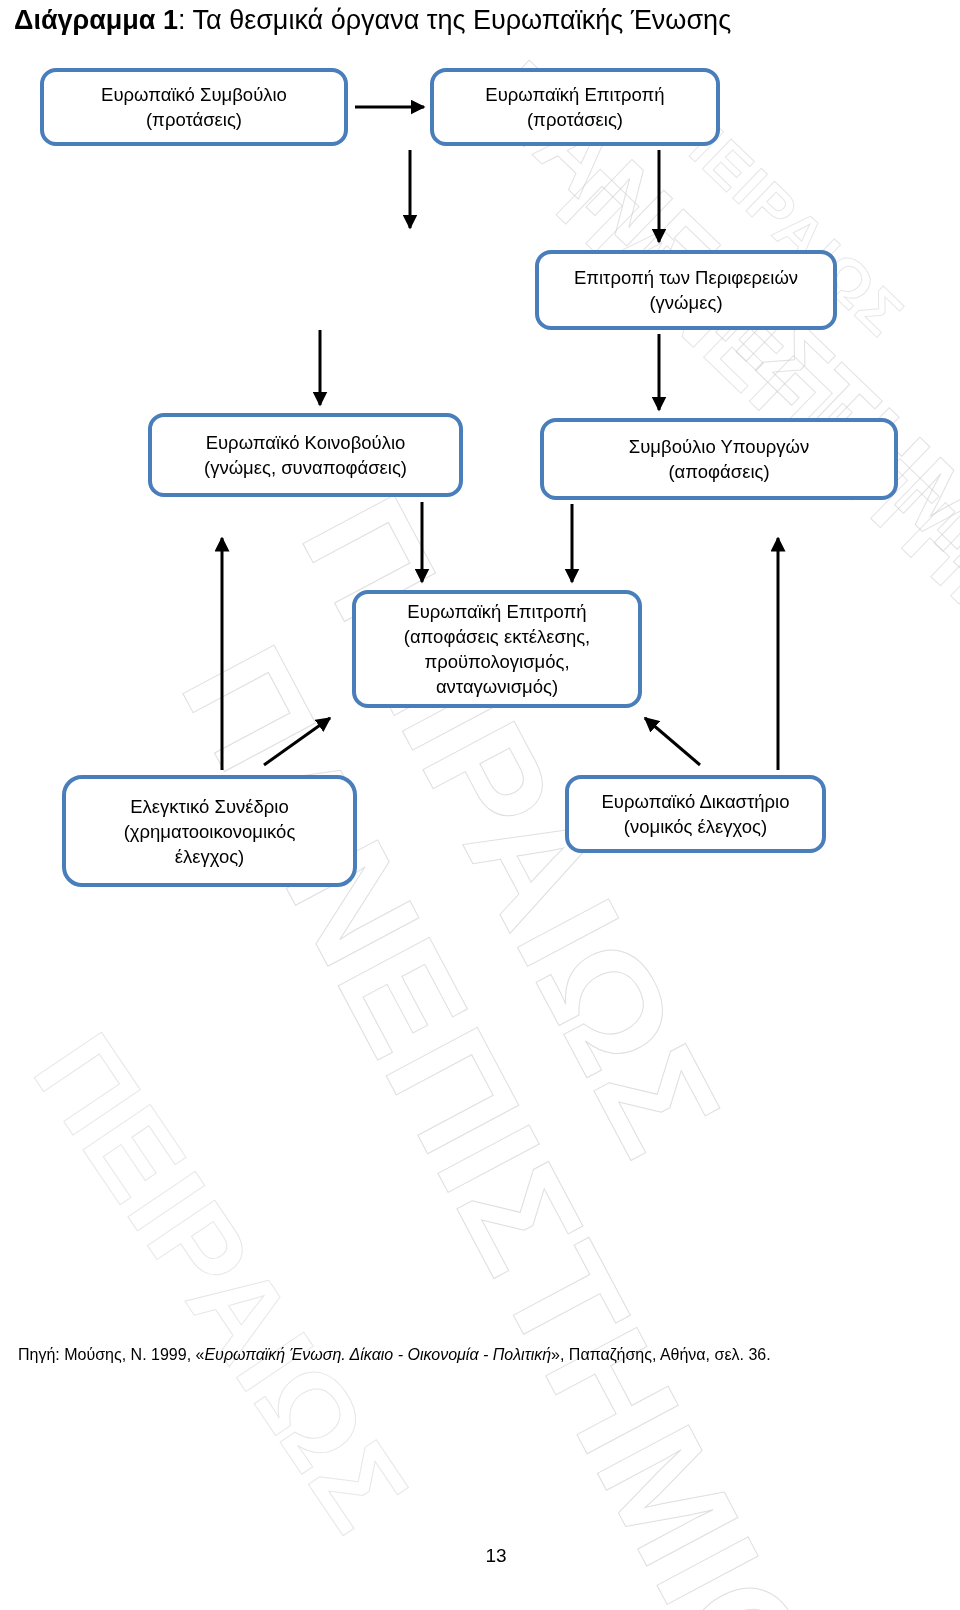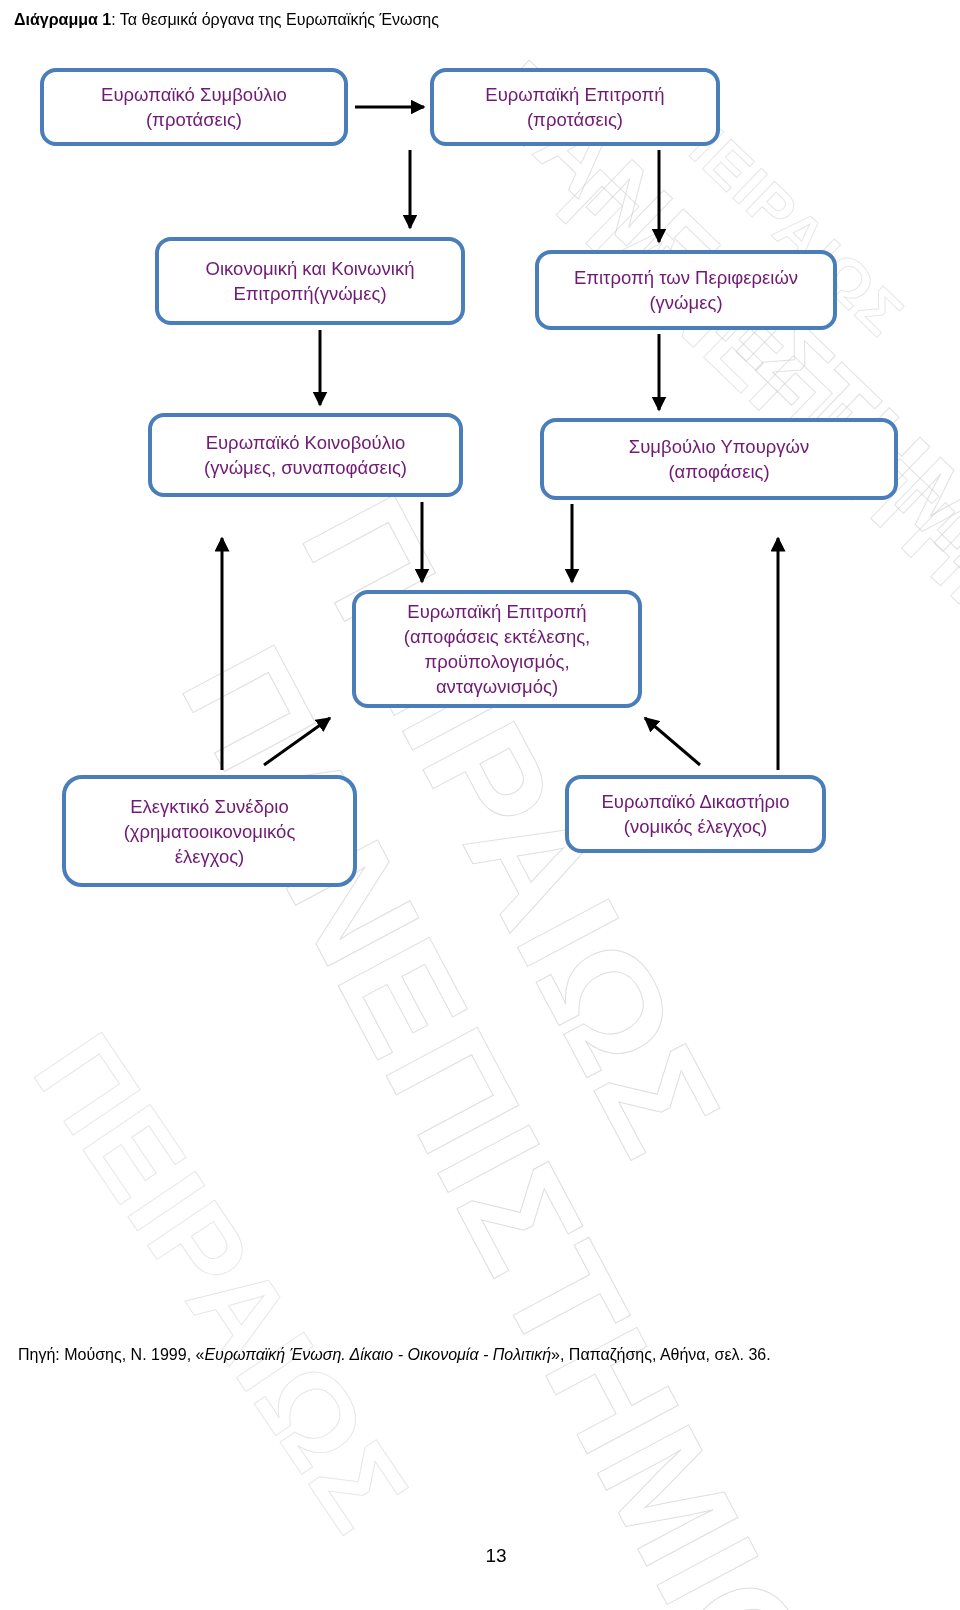--- a/index.html
+++ b/index.html
@@ -93,21 +93,21 @@
     transform: rotate(44deg);
     transform-origin: left top;
     opacity: 0.45;
   }
 
   
   .doc-title {
     position: absolute;
     left: 14px;
     top: 6px;
-    font-size: 16px;
+    font-size: 27px;
     line-height: 28px;
     z-index: 5;
     white-space: nowrap;
   }
   .doc-title b {
     font-weight: 700;
   }
 
   
   .flow-box {
@@ -115,21 +115,21 @@
     box-sizing: border-box;
     border: 4px solid #4a7ebb;
     border-radius: 16px;
     background: #ffffff;
     display: flex;
     align-items: center;
     justify-content: center;
     text-align: center;
     font-size: 18.5px;
     line-height: 25px;
-    color: #701a75;
+    color: #000000;
     z-index: 3;
     padding: 4px 25px;
   }
   .flow-box .box-text {
     display: block;
     white-space: pre-line;
   }
 
   
   #box-european-council   { left: 40px;  top: 68px;  width: 308px; height: 78px; }
@@ -224,24 +224,20 @@
   <div class="flow-box" id="box-european-council">
     <span class="box-text">Ευρωπαϊκό Συμβούλιο
 (προτάσεις)</span>
   </div>
 
   <div class="flow-box" id="box-commission-prop">
     <span class="box-text">Ευρωπαϊκή Επιτροπή
 (προτάσεις)</span>
   </div>
 
-  <div class="flow-box" id="box-ecosoc">
-    <span class="box-text">Οικονομική και Κοινωνική
-Επιτροπή(γνώμες)</span>
-  </div>
 
   <div class="flow-box" id="box-cor">
     <span class="box-text">Επιτροπή των Περιφερειών
 (γνώμες)</span>
   </div>
 
   <div class="flow-box" id="box-parliament">
     <span class="box-text">Ευρωπαϊκό Κοινοβούλιο
 (γνώμες, συναποφάσεις)</span>
   </div>

